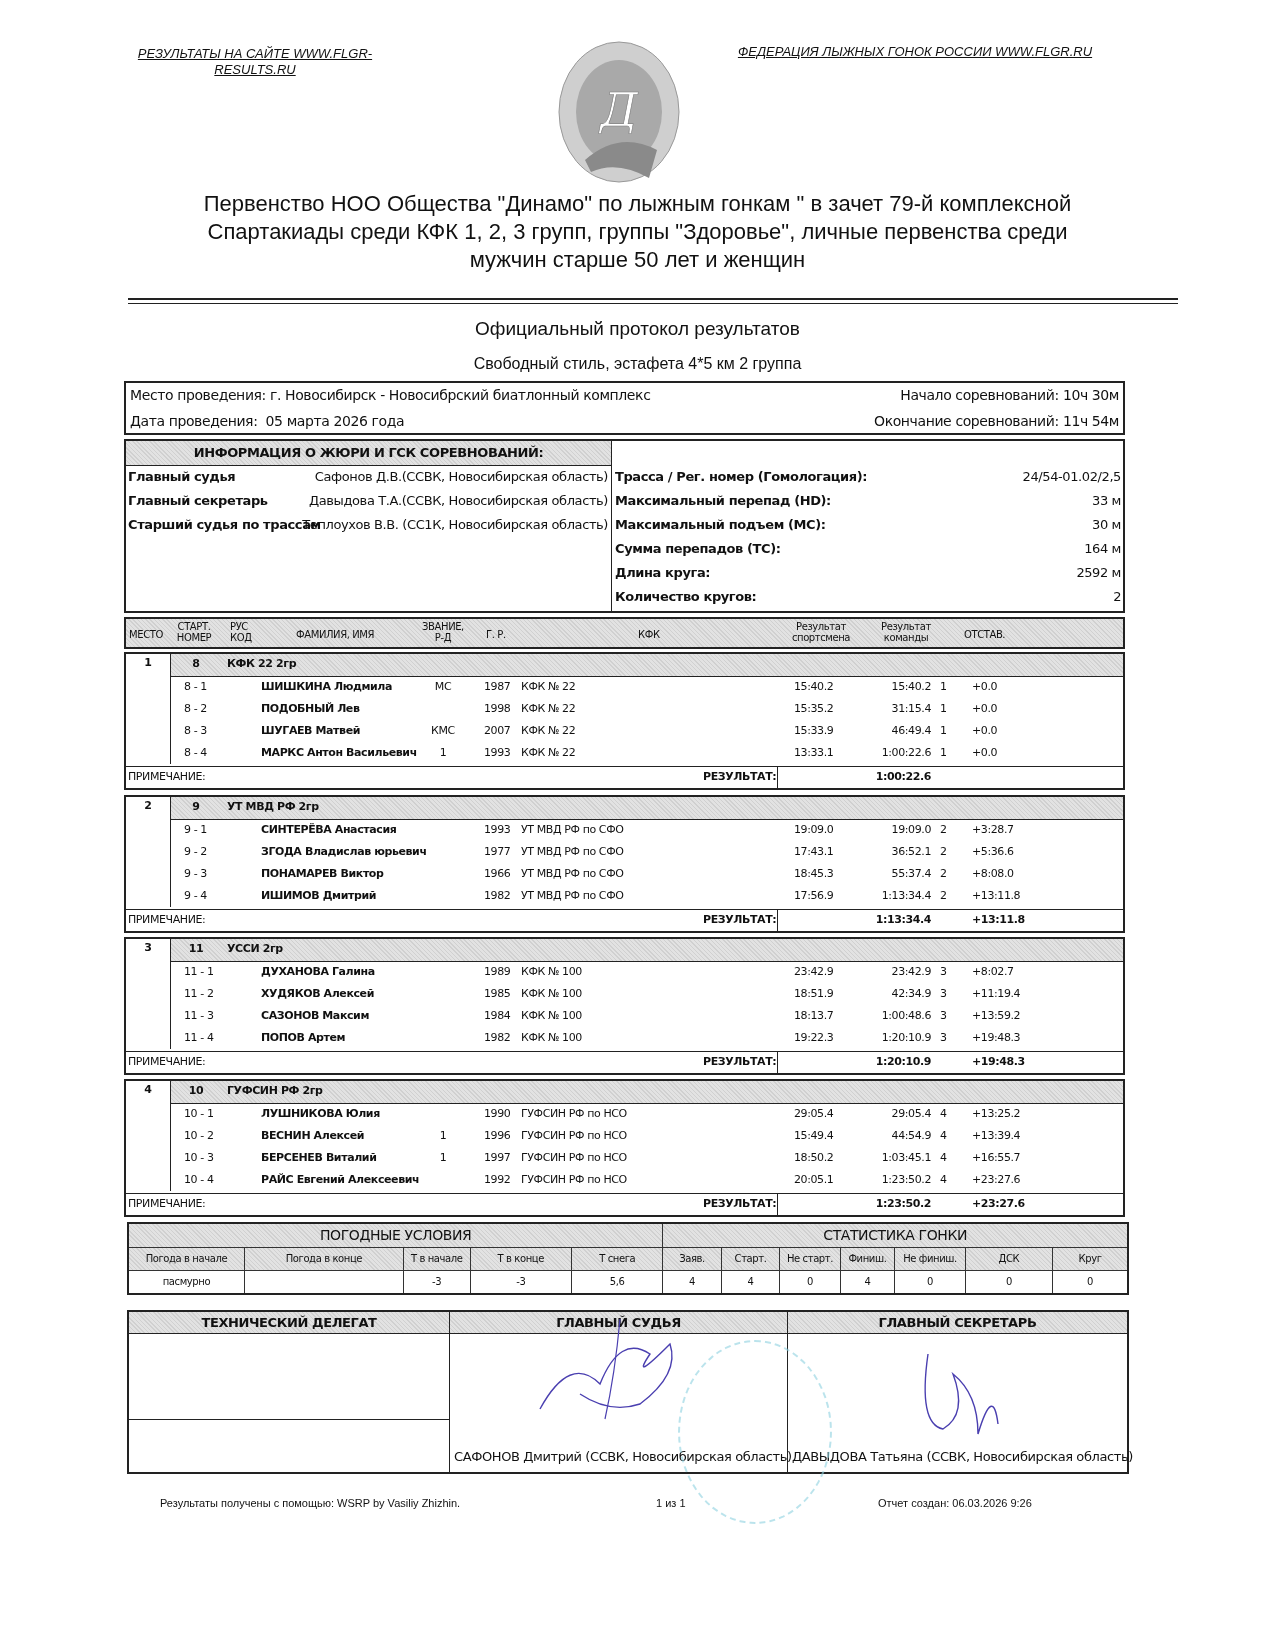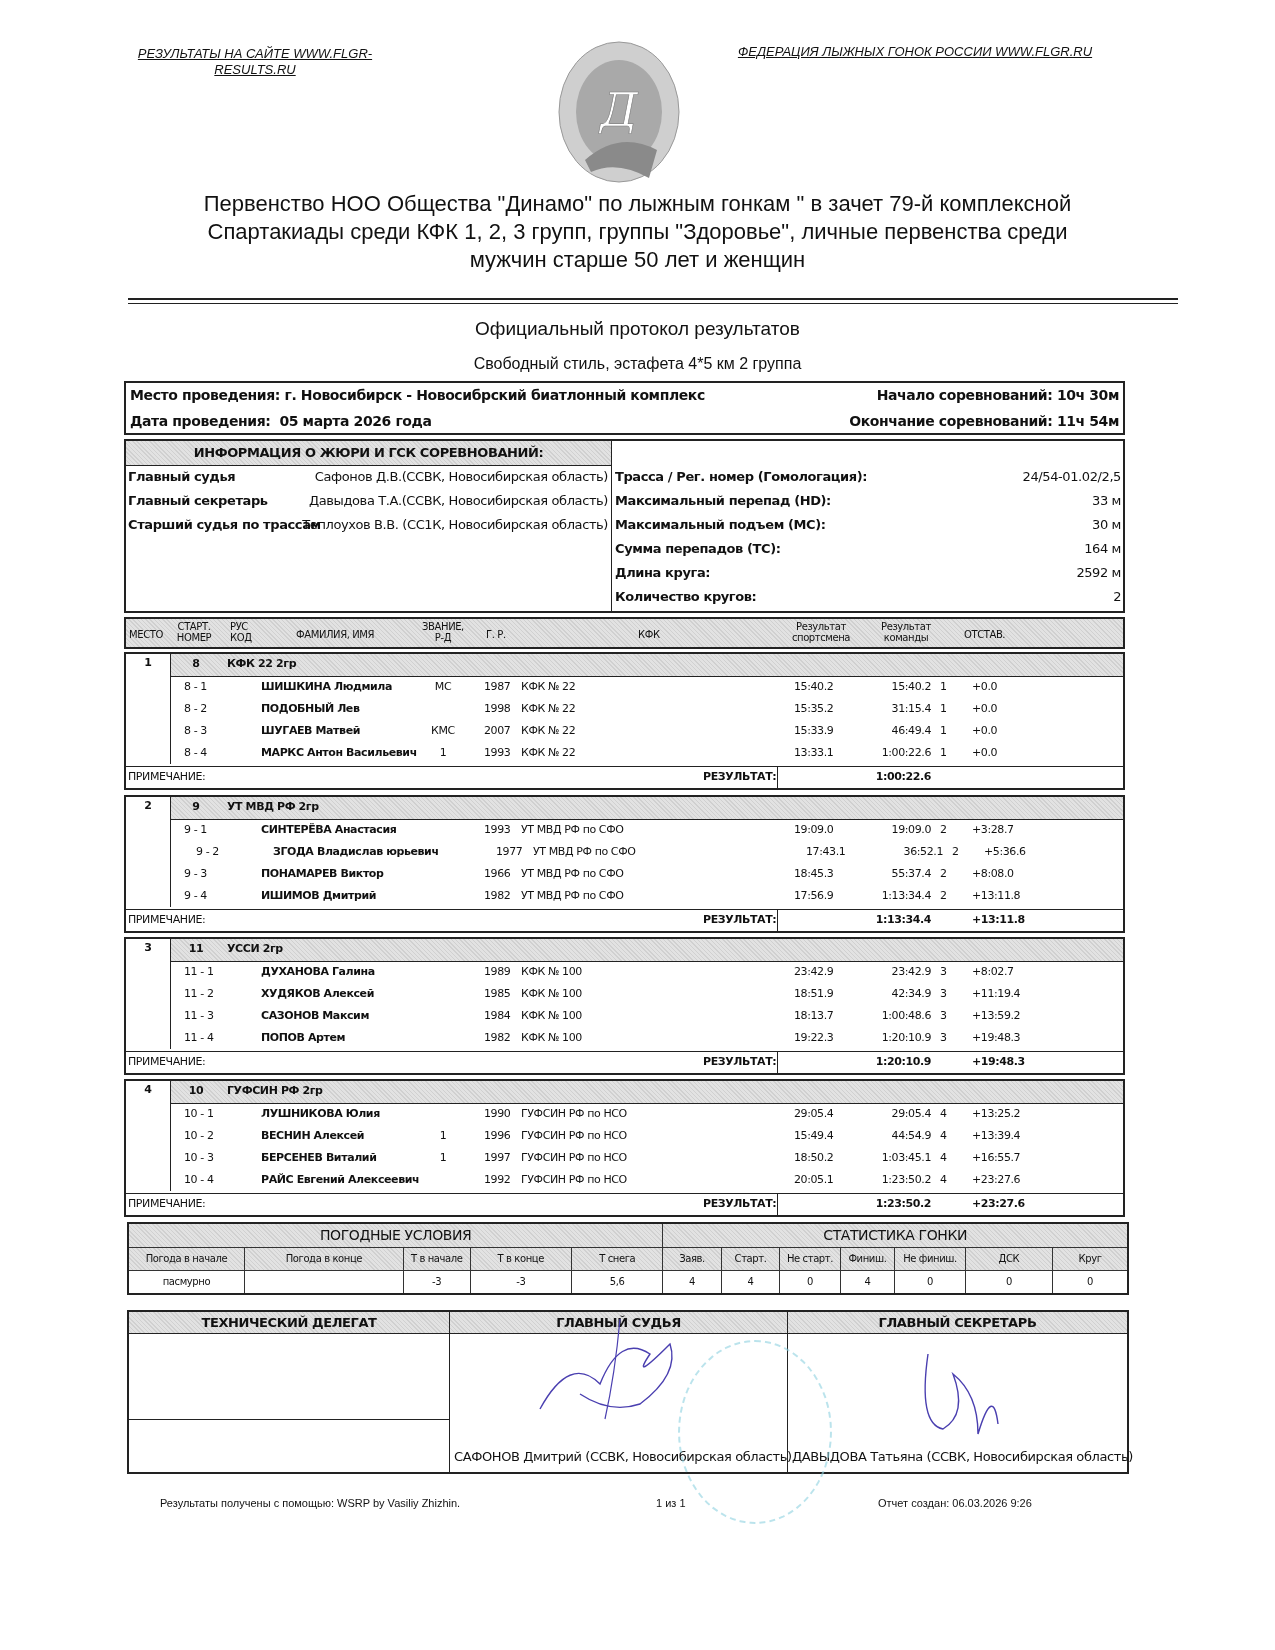--- a/index.html
+++ b/index.html
@@ -50,21 +50,21 @@
 <div class="abs title">
   <div>Первенство НОО Общества "Динамо" по лыжным гонкам " в зачет 79-й комплексной</div>
   <div>Спартакиады среди КФК 1, 2, 3 групп, группы "Здоровье", личные первенства среди</div>
   <div>мужчин старше 50 лет и женщин</div>
 </div>
 
 <div class="abs rule" style="top:298px;"></div>
 <div class="abs sub1">Официальный протокол результатов</div>
 <div class="abs sub2">Свободный стиль, эстафета 4*5 км 2 группа</div>
 
-<div class="abs box cond" style="left:124px;top:381px;width:1001px;height:54px;font-weight:bold;">
+<div class="abs box cond" style="left:124px;top:381px;width:1001px;height:54px;">
   <div class="abs f14" style="left:4px;top:4px;">
     <span>Место проведения:</span>
     <span>г. Новосибирск - Новосибрский биатлонный комплекс</span>
   </div>
   <div class="abs f14" style="left:4px;top:30px;">
     <span>Дата проведения:</span>&nbsp;
     <span>05 марта 2026 года</span>
   </div>
   <div class="abs f14 right" style="right:4px;top:4px;">
     <span>Начало соревнований:</span>
@@ -202,21 +202,21 @@
         <span class="abs" style="left:58px;">9 - 1</span>
         <span class="abs bold" style="left:135px;">СИНТЕРЁВА Анастасия</span>
         <span class="abs center" style="left:292px;width:50px;"></span>
         <span class="abs" style="left:358px;">1993</span>
         <span class="abs" style="left:395px;">УТ МВД РФ по СФО</span>
         <span class="abs" style="left:668px;">19:09.0</span>
         <span class="abs right" style="left:735px;width:70px;">19:09.0</span>
         <span class="abs" style="left:814px;">2</span>
         <span class="abs" style="left:846px;">+3:28.7</span>
       </div>
-      <div class="abs f11" style="left:12px;top:48px;width:1000px;height:20px;">
+      <div class="abs f11" style="left:0;top:48px;width:1000px;height:20px;">
         <span class="abs" style="left:58px;">9 - 2</span>
         <span class="abs bold" style="left:135px;">ЗГОДА Владислав юрьевич</span>
         <span class="abs center" style="left:292px;width:50px;"></span>
         <span class="abs" style="left:358px;">1977</span>
         <span class="abs" style="left:395px;">УТ МВД РФ по СФО</span>
         <span class="abs" style="left:668px;">17:43.1</span>
         <span class="abs right" style="left:735px;width:70px;">36:52.1</span>
         <span class="abs" style="left:814px;">2</span>
         <span class="abs" style="left:846px;">+5:36.6</span>
       </div>

